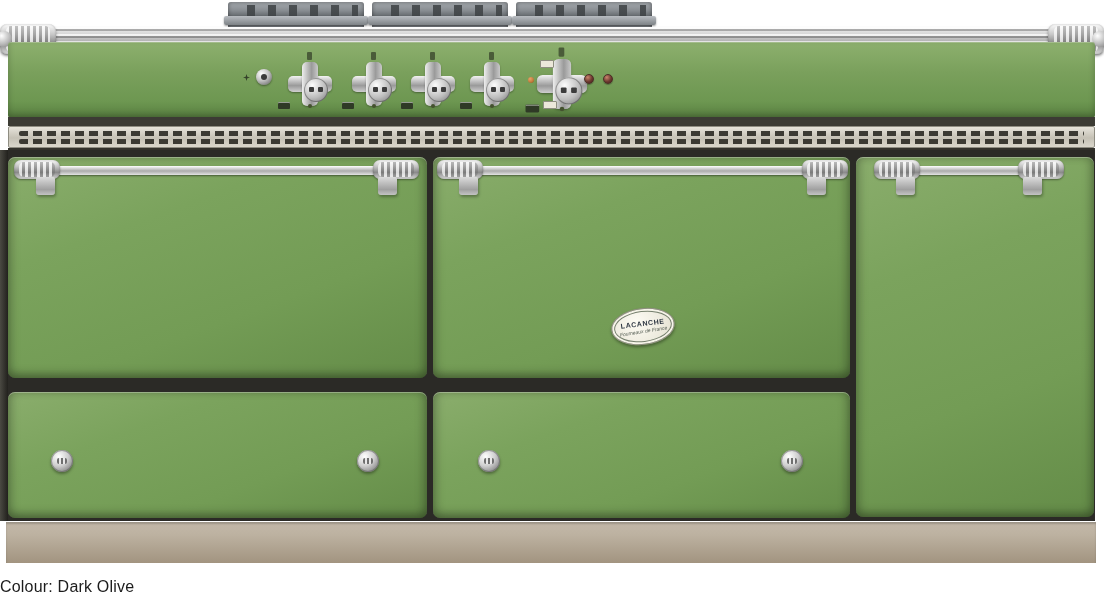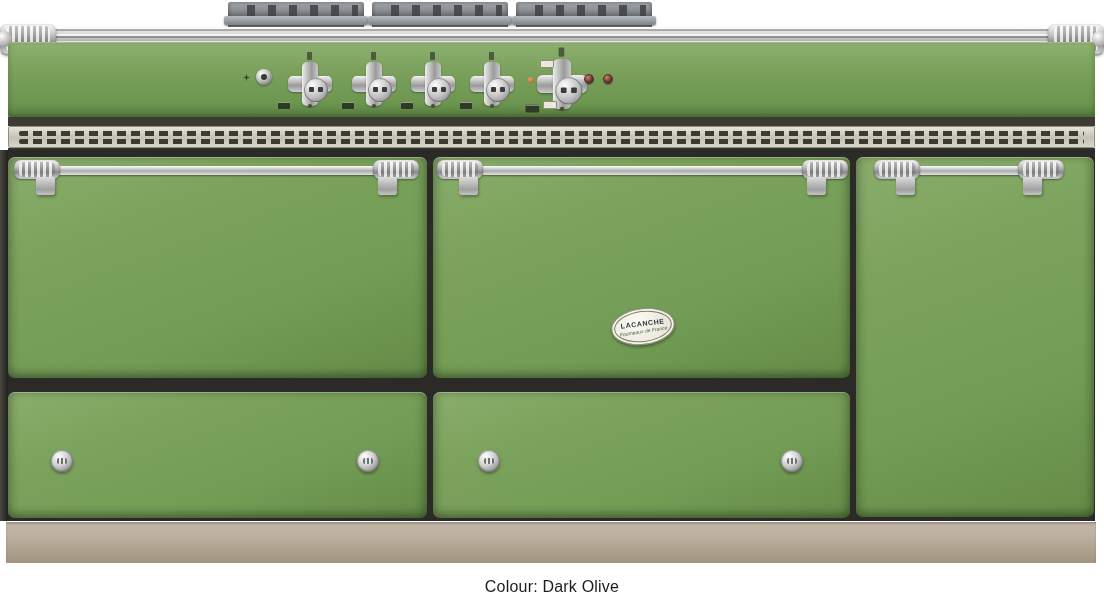--- a/index.html
+++ b/index.html
@@ -125,21 +125,21 @@
     box-shadow:0 2px 3px rgba(0,0,0,.35),inset 0 0 0 1px rgba(90,90,90,.5);}
   .dknob::after{content:"";position:absolute;left:6px;top:8px;width:10px;height:6px;border-radius:2px;
     background:repeating-linear-gradient(90deg,#6f6f6f 0 2px,#e8e8e8 2px 4px);}
 
   
   .plinth{left:6px;top:522px;width:1090px;height:41px;
     background:linear-gradient(180deg,#c3b8a8 0%,var(--plinthLight) 30%,var(--plinthDark) 100%);
     box-shadow:inset 0 2px 2px rgba(0,0,0,.2);}
 
   
-  .caption{left:0;right:0;top:578px;text-align:center;font-size:16px;color:var(--captionColor);letter-spacing:.2px;}
+  .caption{left:0;right:0;top:578px;font-size:16px;color:var(--captionColor);letter-spacing:.2px;}
 </style>
 </head>
 <body>
 
 <div class="scene">
 
   <div class="grates">
     <div class="grate" style="left:0"></div>
     <div class="grate" style="left:144px"></div>
     <div class="grate" style="left:288px"></div>

